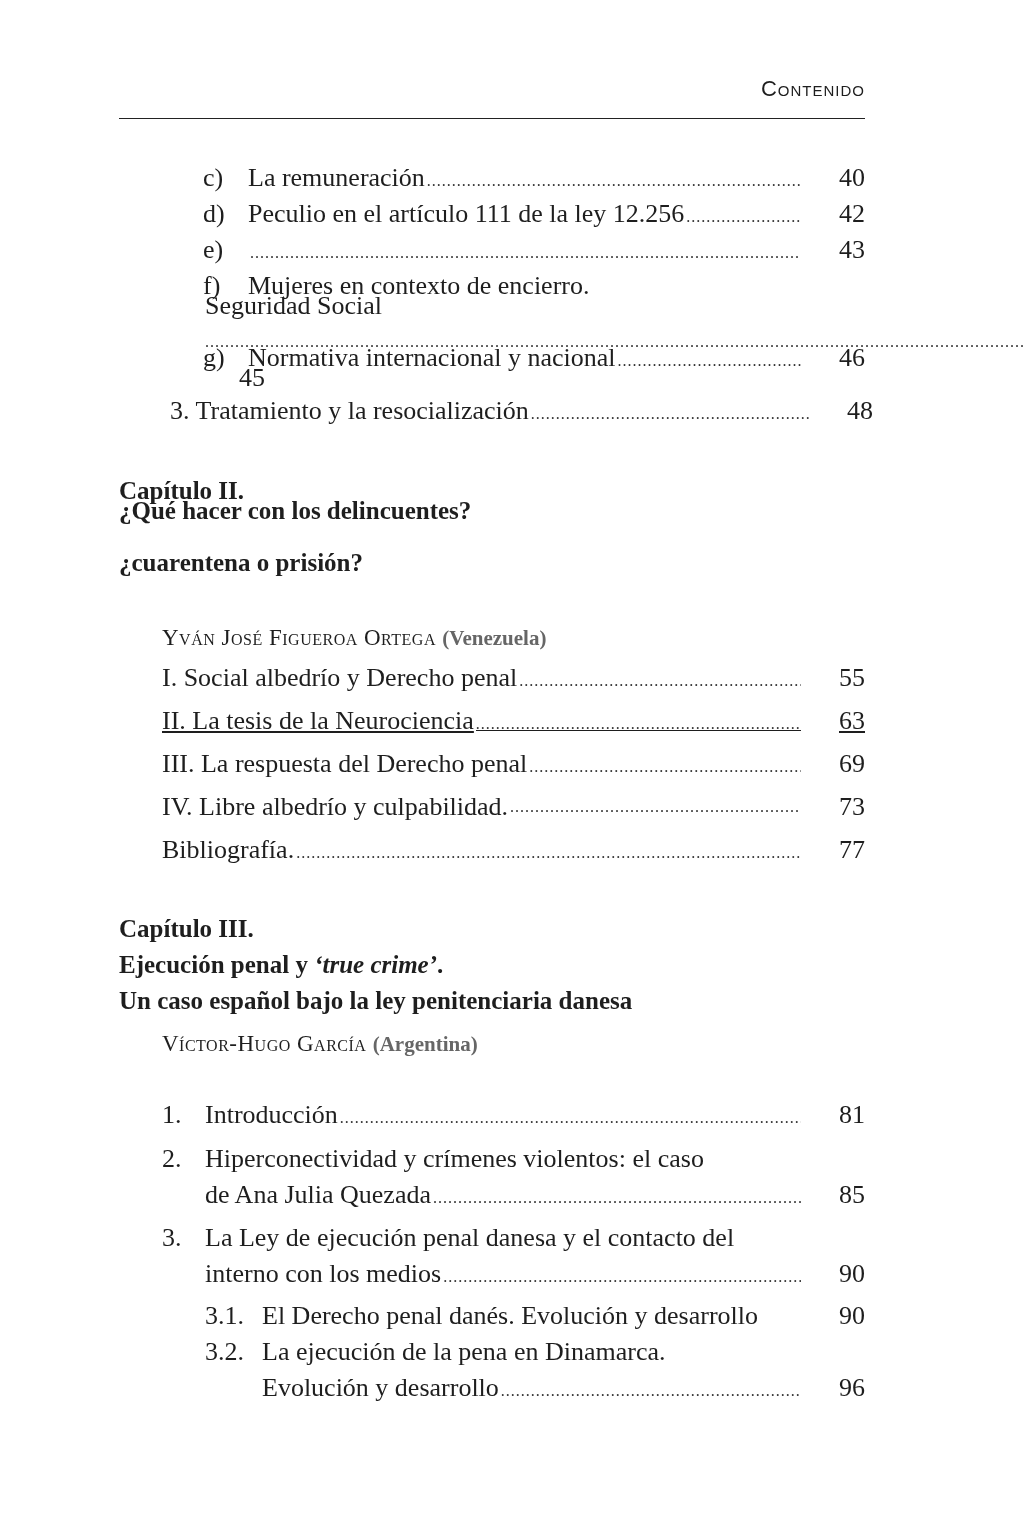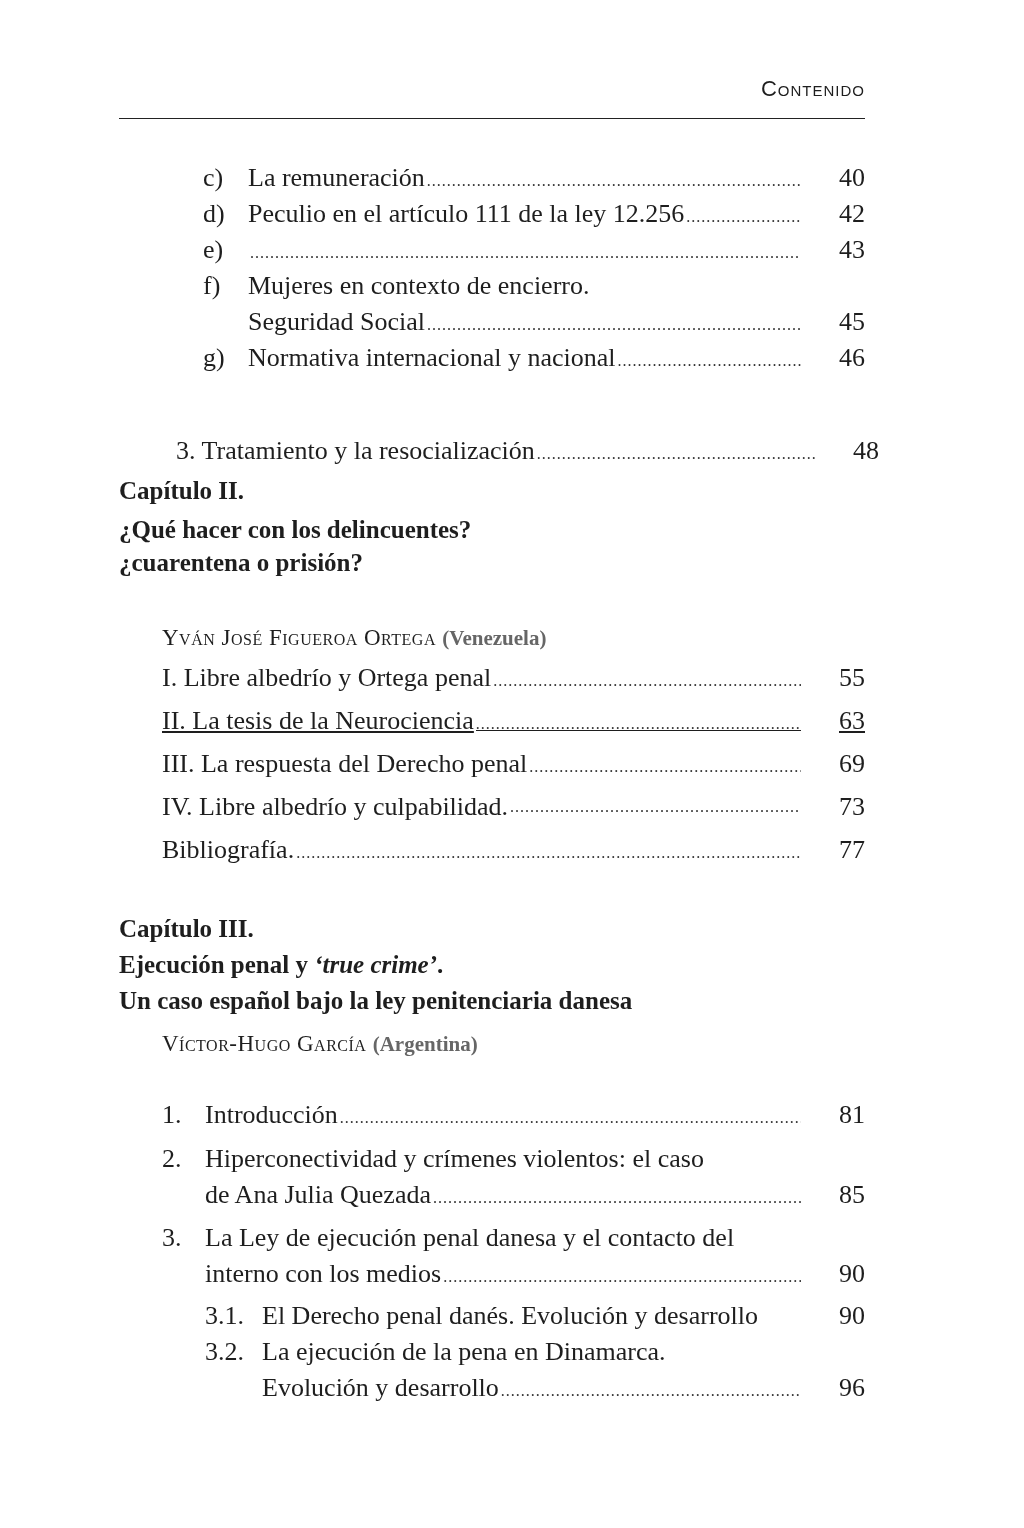--- a/index.html
+++ b/index.html
@@ -59,48 +59,48 @@
 </div>
 <div class="line" style="left:203px; top:232px; width:662px;">
   <span class="lbl" style="width:45px;">e)</span>
   <span class="dots"></span>
   <span class="pg">43</span>
 </div>
 <div class="line" style="left:203px; top:268px; width:662px;">
   <span class="lbl" style="width:45px;">f)</span>
   <span class="txt">Mujeres en contexto de encierro.</span>
 </div>
-<div class="line" style="left:203px; top:304px; width:662px;">
+<div class="line" style="left:203px; top:288px; width:662px;flex-direction:column;">
   <span class="lbl" style="width:45px;"></span>
   <span class="txt">Seguridad Social</span>
   <span class="dots"></span>
   <span class="pg">45</span>
 </div>
 <div class="line" style="left:203px; top:340px; width:662px;">
   <span class="lbl" style="width:45px;">g)</span>
   <span class="txt">Normativa internacional y nacional</span>
   <span class="dots"></span>
   <span class="pg">46</span>
 </div>
-<div class="line" style="left:176px; top:393px; width:703px;margin-top:40px;">
+<div class="line" style="left:170px; top:393px; width:703px;">
   <span class="txt">3. Tratamiento y la resocialización</span>
   <span class="dots"></span>
   <span class="pg">48</span>
 </div>
 
 <div class="heading" style="top:473px;">Capítulo II.</div>
-<div class="heading" style="top:512px;">¿Qué hacer con los delincuentes?</div>
+<div class="heading" style="top:493px;">¿Qué hacer con los delincuentes?</div>
 <div class="heading" style="top:545px;">¿cuarentena o prisión?</div>
 <div class="author" style="left:162px; top:620px;">
   <span>Yván José Figueroa Ortega</span>
   <span class="country">(Venezuela)</span>
 </div>
 
 <div class="line" style="left:162px; top:660px; width:703px;">
-  <span class="txt">I. Libre albedrío y Ortega penal</span>
+  <span class="txt">I. Social albedrío y Derecho penal</span>
   <span class="dots"></span>
   <span class="pg">55</span>
 </div>
 <div class="line" style="left:162px; top:703px; width:703px;text-decoration:underline;">
   <span class="txt">II. La tesis de la Neurociencia</span>
   <span class="dots"></span>
   <span class="pg">63</span>
 </div>
 <div class="line" style="left:162px; top:746px; width:703px;">
   <span class="txt">III. La respuesta del Derecho penal</span>

